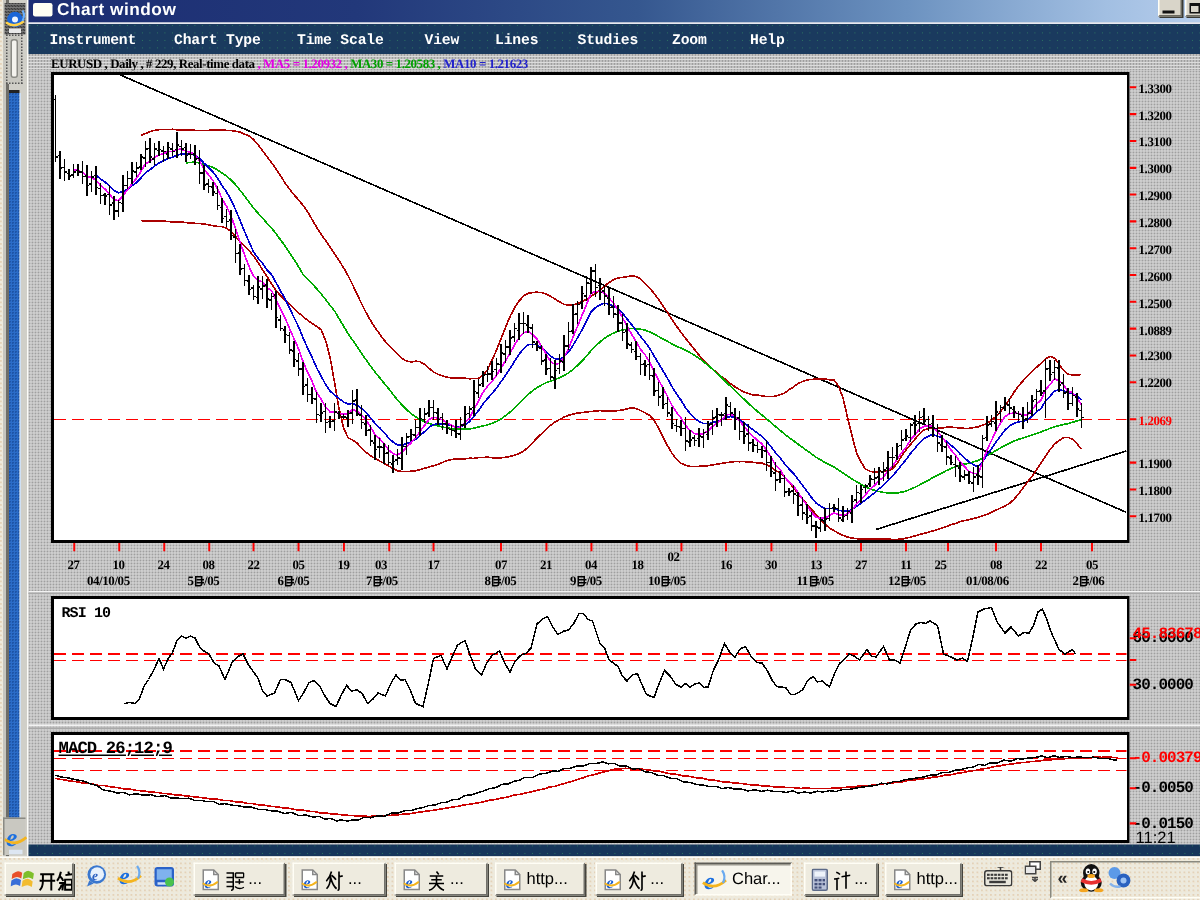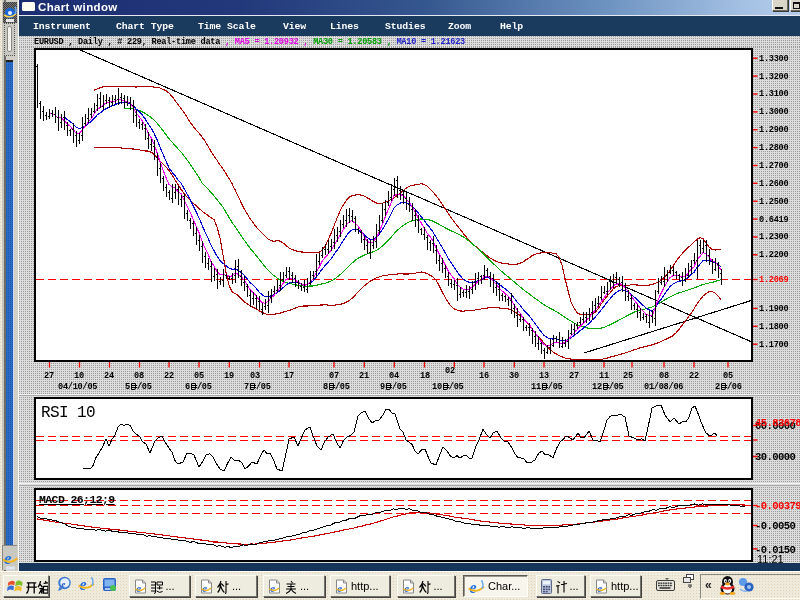--- a/index.html
+++ b/index.html
@@ -1,20 +1,20 @@
 <!DOCTYPE html>
 <html><head><meta charset="utf-8"><style>
 *{margin:0;padding:0;box-sizing:border-box}
 html,body{width:800px;height:600px;overflow:hidden}
 body{position:relative;font-family:"Liberation Sans",sans-serif;background:#d8d8d8}
 .abs{position:absolute}
 svg{display:block}
 .dither{background-color:#dcdcdc;background-image:radial-gradient(circle at 0.6px 0.6px,#9d9d9d 0.55px,transparent 0.65px);background-size:2px 2px}
 .tbdither{background-color:#edeade;background-image:radial-gradient(circle at 0.6px 0.6px,#e4d2b8 0.5px,transparent 0.6px),radial-gradient(circle at 1.6px 1.6px,#f2e6cc 0.45px,transparent 0.55px);background-size:3px 3px,3px 3px}
-.mono8{font-family:Liberation Mono, monospace;font-size:8.6px;font-weight:bold;letter-spacing:-0.26px;color:#000;white-space:nowrap}
+.mono8{font-family:Liberation Serif, serif;font-size:8.6px;font-weight:bold;letter-spacing:-0.26px;color:#000;white-space:nowrap}
 .yue{display:inline-block;width:5px;height:7px;border:1px solid #000;border-radius:0 0 2px 0;position:relative;vertical-align:-1px;margin:0 1px}
 .yue:before{content:"";position:absolute;left:0;top:1px;width:5px;height:1px;background:#000;box-shadow:0 2px 0 #000}
 .raised{border-top:1px solid #fffef6;border-left:1px solid #fffef6;border-right:1px solid #6c6a60;border-bottom:1px solid #6c6a60;box-shadow:1px 1px 0 #3a3a34}
 .taskbtn{position:absolute;top:575px;height:22px;background:#eeebdf;border-top:1px solid #fffef6;border-left:1px solid #fffef6;border-right:1px solid #71706a;border-bottom:1px solid #71706a;box-shadow:1px 1px 0 #45443e;font-size:11px;color:#000;white-space:nowrap;overflow:hidden}
 .tbico{position:absolute;left:4px;top:3px}
 .tbtxt{position:absolute;left:21px;top:4px}
 </style></head><body>
 
 <div class="abs" style="left:0;top:0;width:19px;height:571px;background:#d0cfc8"></div>
 <div class="abs tbdither" style="left:0;top:0;width:2px;height:571px"></div>
@@ -188,21 +188,21 @@
 <div class="abs mono8" style="left:0;top:0;width:0;height:0;overflow:visible">
     <span style="position:absolute;left:759px;top:53.6px;color:#000">1.3300</span>
     <span style="position:absolute;left:759px;top:71.5px;color:#000">1.3200</span>
     <span style="position:absolute;left:759px;top:89.4px;color:#000">1.3100</span>
     <span style="position:absolute;left:759px;top:107.3px;color:#000">1.3000</span>
     <span style="position:absolute;left:759px;top:125.1px;color:#000">1.2900</span>
     <span style="position:absolute;left:759px;top:143.0px;color:#000">1.2800</span>
     <span style="position:absolute;left:759px;top:160.9px;color:#000">1.2700</span>
     <span style="position:absolute;left:759px;top:178.7px;color:#000">1.2600</span>
     <span style="position:absolute;left:759px;top:196.6px;color:#000">1.2500</span>
-    <span style="position:absolute;left:759px;top:214.5px;color:#000">0.6419</span>
+    <span style="position:absolute;left:759px;top:214.5px;color:#000">1.0889</span>
     <span style="position:absolute;left:759px;top:232.4px;color:#000">1.2300</span>
     <span style="position:absolute;left:759px;top:250.2px;color:#000">1.2200</span>
     <span style="position:absolute;left:759px;top:303.8px;color:#000">1.1900</span>
     <span style="position:absolute;left:759px;top:321.7px;color:#000">1.1800</span>
     <span style="position:absolute;left:759px;top:339.6px;color:#000">1.1700</span>
     <span style="position:absolute;left:759px;top:274.9px;color:#f00">1.2069</span>
   </div>
 <svg width="47" height="300" style="position:absolute;left:753px;top:50px" viewBox="753 50 47 300">
     <line x1="753" y1="58.2" x2="757.5" y2="58.2" stroke="#f00" stroke-width="1.4"></line>
     <line x1="753" y1="76.1" x2="757.5" y2="76.1" stroke="#f00" stroke-width="1.4"></line>
@@ -231,21 +231,21 @@
   </div>
 <svg width="47" height="180" style="position:absolute;left:753px;top:395px" viewBox="753 395 47 180">
     <line x1="753" y1="425.5" x2="757.5" y2="425.5" stroke="#f00" stroke-width="1.4"></line>
     <line x1="753" y1="440.0" x2="757.5" y2="440.0" stroke="#f00" stroke-width="1.4"></line>
     <line x1="753" y1="456.5" x2="757.5" y2="456.5" stroke="#f00" stroke-width="1.4"></line>
     <line x1="753" y1="505.5" x2="757.5" y2="505.5" stroke="#f00" stroke-width="1.4"></line>
     <line x1="753" y1="525.5" x2="757.5" y2="525.5" stroke="#f00" stroke-width="1.4"></line>
     <line x1="753" y1="548.9" x2="757.5" y2="548.9" stroke="#f00" stroke-width="1.4"></line>
   </svg>
 
-<div class="abs" style="left:41px;top:404px;font-family:'Liberation Mono',monospace;font-size:16px;font-weight:normal;color:#000;letter-spacing:-0.6px">RSI 10</div>
+<div class="abs" style="left:41px;top:404px;font-family:'Liberation Mono',monospace;font-size:10px;font-weight:bold;color:#000;letter-spacing:-0.6px">RSI 10</div>
 <div class="abs" style="left:39px;top:493px;font-family:'Liberation Mono',monospace;font-size:11.5px;font-weight:bold;color:#000;letter-spacing:-0.6px;text-decoration:underline">MACD 26;12;9</div>
 
 <div class="abs" style="left:19px;top:563px;width:781px;height:8px;background:#16355a;background-image:radial-gradient(circle at 1px 1px,#2e7a62 0.45px,transparent 0.55px);background-size:5px 5px"></div>
 
 <div class="abs tbdither" style="left:0;top:571px;width:800px;height:29px;border-top:1px solid #fffef8"></div>
 
 <div class="abs taskbtn" style="left:3px;width:46px">
 <svg class="tbico" style="left:3px;top:2px" width="17" height="17" viewBox="0 0 17 17">
 <path d="M1.2,4.6 Q4,2.6 5.2,2.8 Q6.6,3 7.8,3.8 L7.2,7.6 Q5.6,6.6 4.4,6.6 Q3.2,6.6 0.8,8 z" fill="#e8502a"></path>
 <path d="M8.8,4 Q11,2.4 12.2,2.6 Q13.6,2.8 15.6,4.4 L15,8.2 Q13.2,7 12,7 Q10.8,7 8.2,8.2 z" fill="#7ebf2a"></path>

